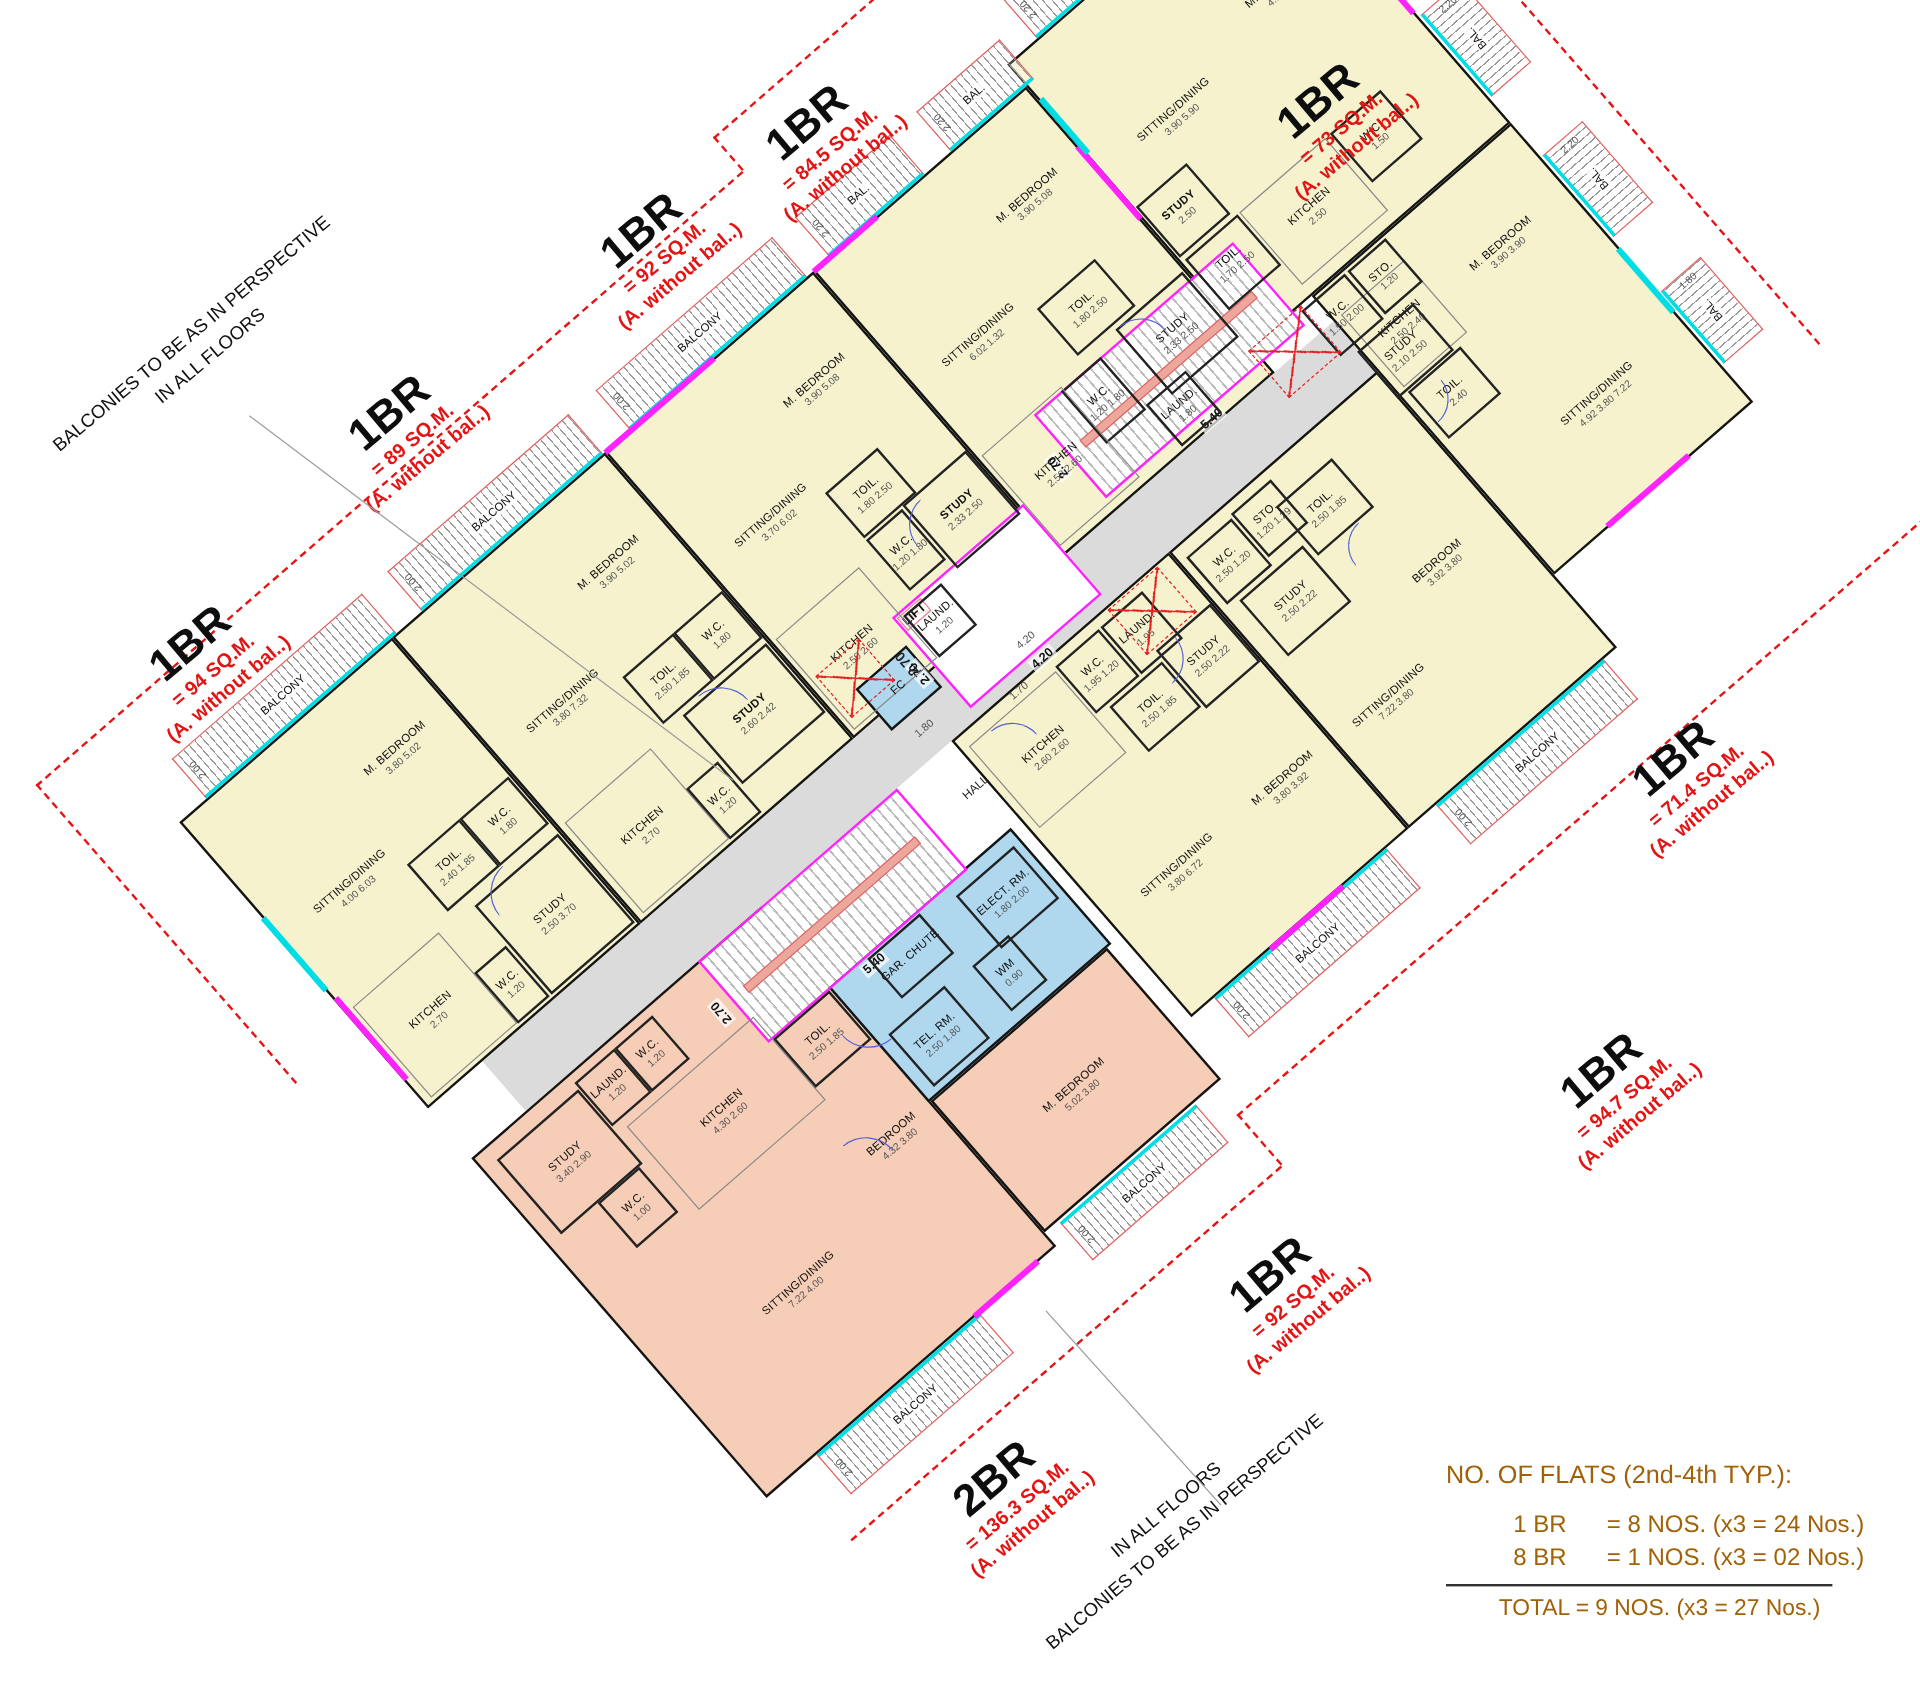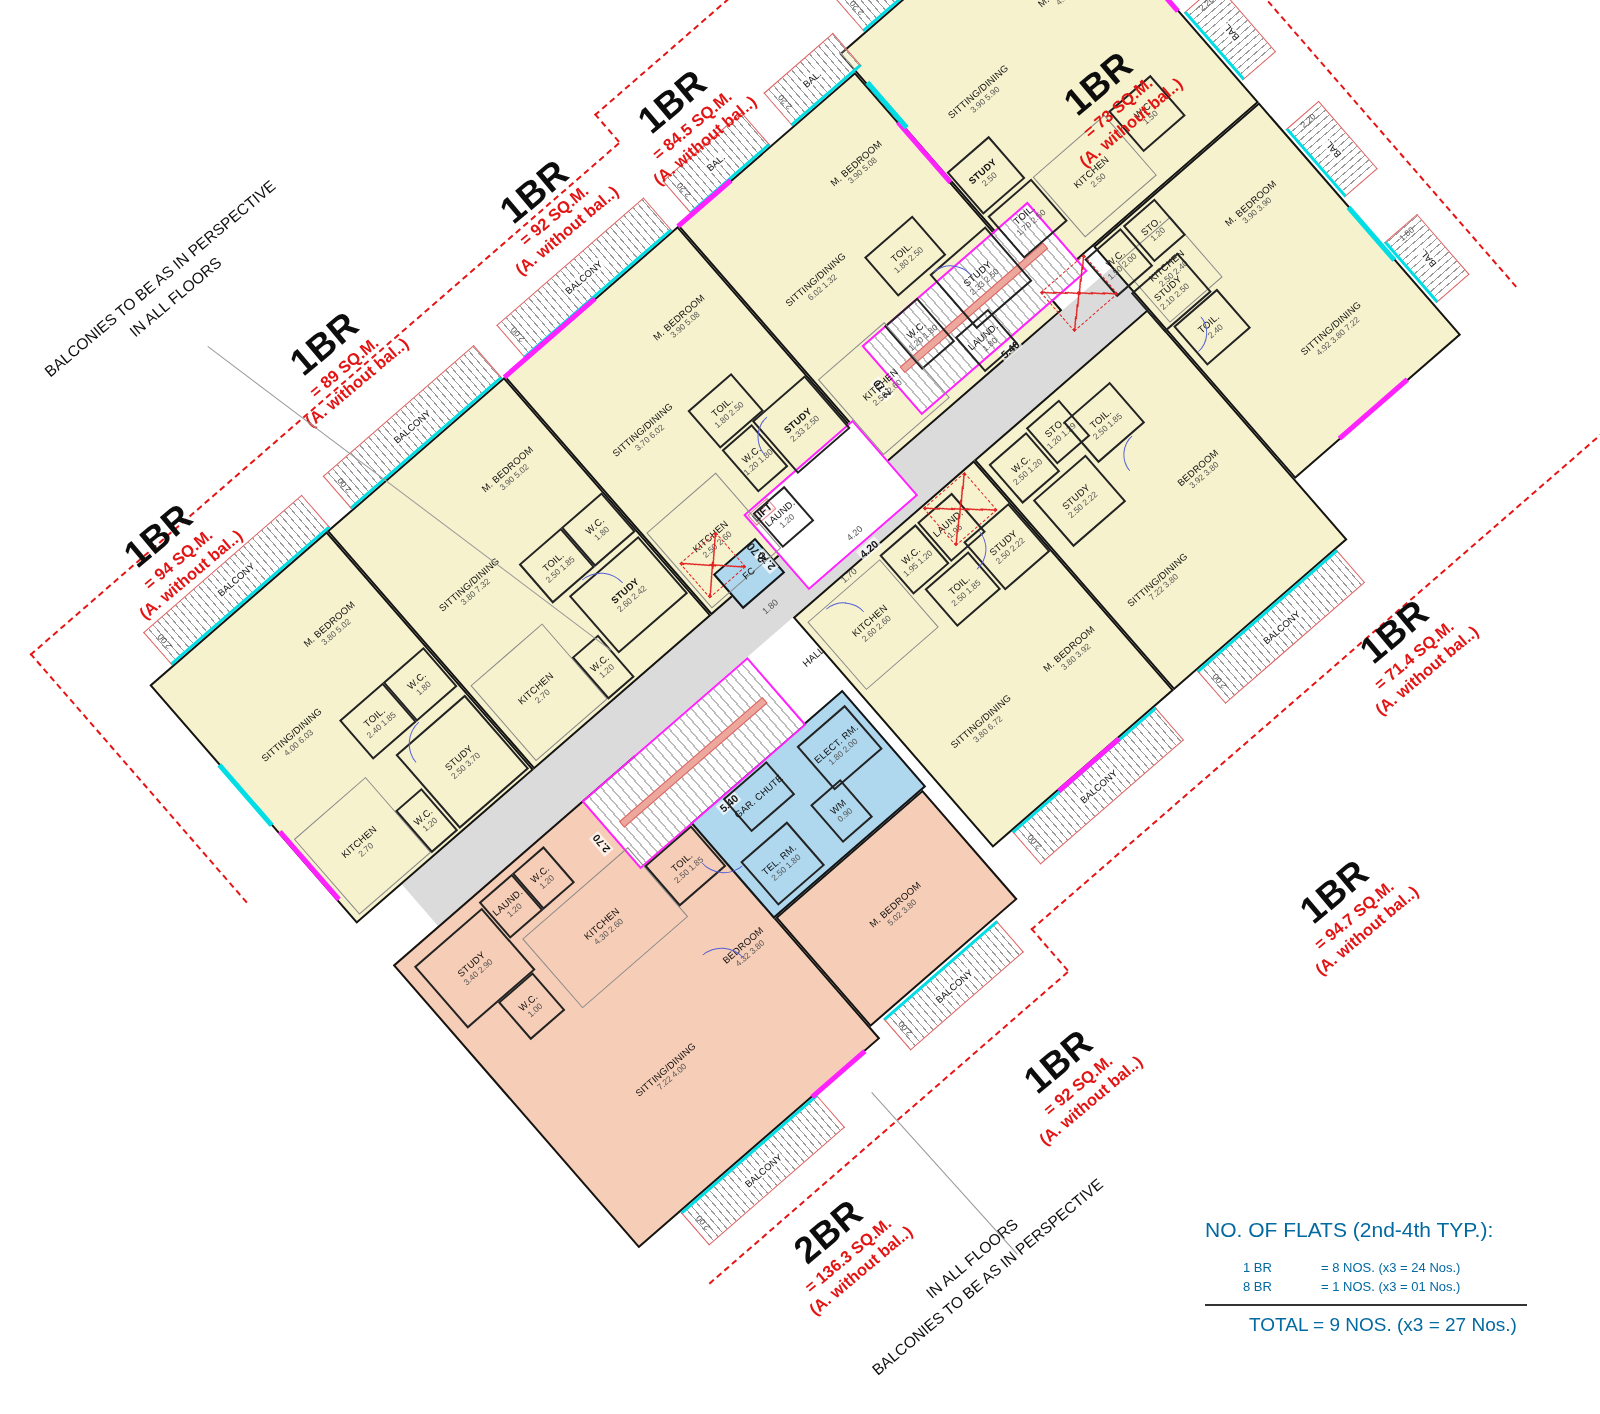--- a/index.html
+++ b/index.html
@@ -59,23 +59,23 @@
   .clabel.dim { color:#555; font-size:9px; }
 
   .tag { position:absolute; transform:translate(-50%,-50%) rotate(-40deg); text-align:center; white-space:nowrap; }
   .tag .big { font-size:37px; font-weight:bold; color:#0d0d0d; letter-spacing:.5px; line-height:1.05; }
   .tag .area { font-size:16.5px; font-weight:bold; color:#e31414; line-height:1.25; }
 
   .ann { position:absolute; transform:translate(-50%,-50%) rotate(-40deg); text-align:center; color:#101010; font-size:15.5px; line-height:1.55; white-space:nowrap; }
 
   .leader { position:absolute; height:0; border-top:1px solid #999; transform-origin:0 0; }
 
-  .ftable { position:absolute; color:#0369a1; }
+  .ftable { position:absolute; color:#a16207; }
   .ftable .ft-title { font-size:21px; margin-bottom:18px; }
-  .ftable .ft-row { display:flex; font-size:13px; margin:4px 0 4px 38px; }
+  .ftable .ft-row { display:flex; font-size:20px; margin:4px 0 4px 56px; }
   .ftable .ft-row .ft-l { width:78px; }
   .ftable .ft-rule { border-top:2px solid #333; margin-top:10px; width:322px; }
   .ftable .ft-total { font-size:19px; margin:8px 0 0 44px; }
 </style>
 </head>
 <body>
 
 <div id="stage">
   <div id="plan" style="left: 230px; top: 155px; width: 1220px; height: 790px; transform: rotate(-41deg);">
       <div class="corridor" style="left: 60px; top: 360px; width: 1000px; height: 55px;"></div>
@@ -529,19 +529,19 @@
     </div>
   <div class="ftable" style="left:1205px; top:1218px;">
     <div class="ft-title">NO. OF FLATS (2nd-4th TYP.):</div>
     <div id="ftrows">
         <div class="ft-row">
           <div class="ft-l">1 BR</div>
           <div class="ft-v">= 8 NOS. (x3 = 24 Nos.)</div>
         </div>
         <div class="ft-row">
           <div class="ft-l">8 BR</div>
-          <div class="ft-v">= 1 NOS. (x3 = 01 Nos.)</div>
+          <div class="ft-v">= 1 NOS. (x3 = 02 Nos.)</div>
         </div>
       </div>
     <div class="ft-rule"></div>
     <div class="ft-total">TOTAL = 9 NOS. (x3 = 27 Nos.)</div>
   </div>
 </div>
 
 </body></html>

